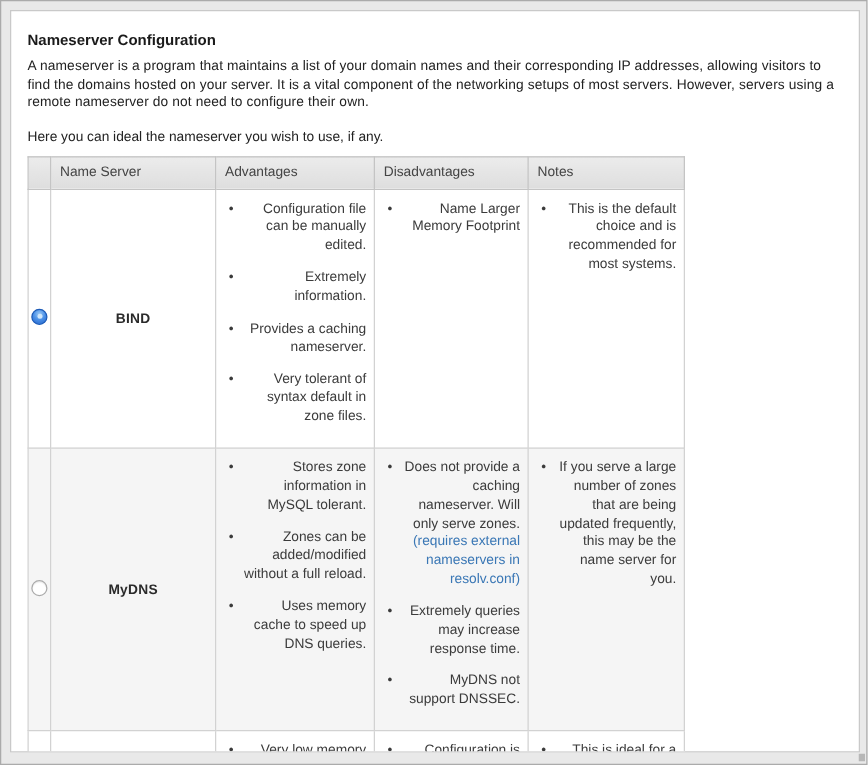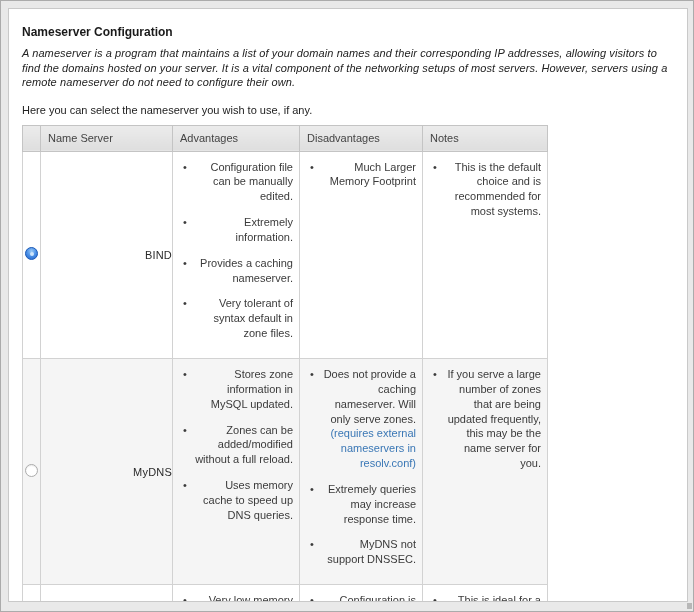--- a/index.html
+++ b/index.html
@@ -25,21 +25,20 @@
   }
   .page-title {
     font-size: 12px;
     font-weight: bold;
     color: #1a1a1a;
     margin-top: 8px;
   }
   .desc {
     margin-top: 7px;
     font-size: 11px;
-    font-style: italic;
     color: #222222;
     line-height: 1.32;
     letter-spacing: 0.1px;
   }
   .instruction {
     margin-top: 14px;
     font-size: 11px;
     color: #222222;
   }
   table.ns-table {
@@ -100,22 +99,22 @@
     content: "";
     position: absolute;
     left: 50%; top: 50%;
     width: 4px; height: 4px;
     margin: -2px 0 0 -2px;
     border-radius: 50%;
     background: #cfe6fb;
   }
   td.cell-name {
     vertical-align: middle;
-    text-align: right;
-    font-weight: normal;
+    text-align: center;
+    font-weight: bold;
     color: #2a2a2a;
     letter-spacing: 0.2px;
   }
   td.cell-list {
     vertical-align: top;
     padding: 8px 6px 6px 8px;
   }
   .cell-list ul {
     list-style: none;
   }
@@ -144,21 +143,21 @@
     background: #b7b7b7;
   }
 </style>
 </head>
 <body>
 
 <div class="frame">
   <div class="card">
     <div class="page-title">Nameserver Configuration</div>
     <p class="desc">A nameserver is a program that maintains a list of your domain names and their corresponding IP addresses, allowing visitors to find the domains hosted on your server. It is a vital component of the networking setups of most servers. However, servers using a remote nameserver do not need to configure their own.</p>
-    <p class="instruction">Here you can select the nameserver you wish to use, if any.</p>
+    <p class="instruction">Here you can ideal the nameserver you wish to use, if any.</p>
 
     <table class="ns-table">
       <thead>
         <tr>
           <th class="col-radio"></th>
           <th class="col-name">Name Server</th>
           <th class="col-adv">Advantages</th>
           <th class="col-dis">Disadvantages</th>
           <th class="col-notes">Notes</th>
         </tr>
@@ -170,35 +169,35 @@
             <td class="cell-list">
               <ul>
                 <li>Configuration file can be manually edited.</li>
                 <li>Extremely information.</li>
                 <li>Provides a caching nameserver.</li>
                 <li>Very tolerant of syntax default in zone files.</li>
               </ul>
             </td>
             <td class="cell-list">
               <ul>
-                <li>Much Larger Memory Footprint</li>
+                <li>Name Larger Memory Footprint</li>
               </ul>
             </td>
             <td class="cell-list">
               <ul>
                 <li>This is the default choice and is recommended for most systems.</li>
               </ul>
             </td>
           </tr>
           <tr>
             <td class="cell-radio"><span class="radio"></span></td>
             <td class="cell-name">MyDNS</td>
             <td class="cell-list">
               <ul>
-                <li>Stores zone information in MySQL updated.</li>
+                <li>Stores zone information in MySQL tolerant.</li>
                 <li>Zones can be added/modified without a full reload.</li>
                 <li>Uses memory cache to speed up DNS queries.</li>
               </ul>
             </td>
             <td class="cell-list">
               <ul>
                 <li>Does not provide a caching nameserver. Will only serve zones. <a class="link">(requires external nameservers in resolv.conf)</a></li>
                 <li>Extremely queries may increase response time.</li>
                 <li>MyDNS not support DNSSEC.</li>
               </ul>

